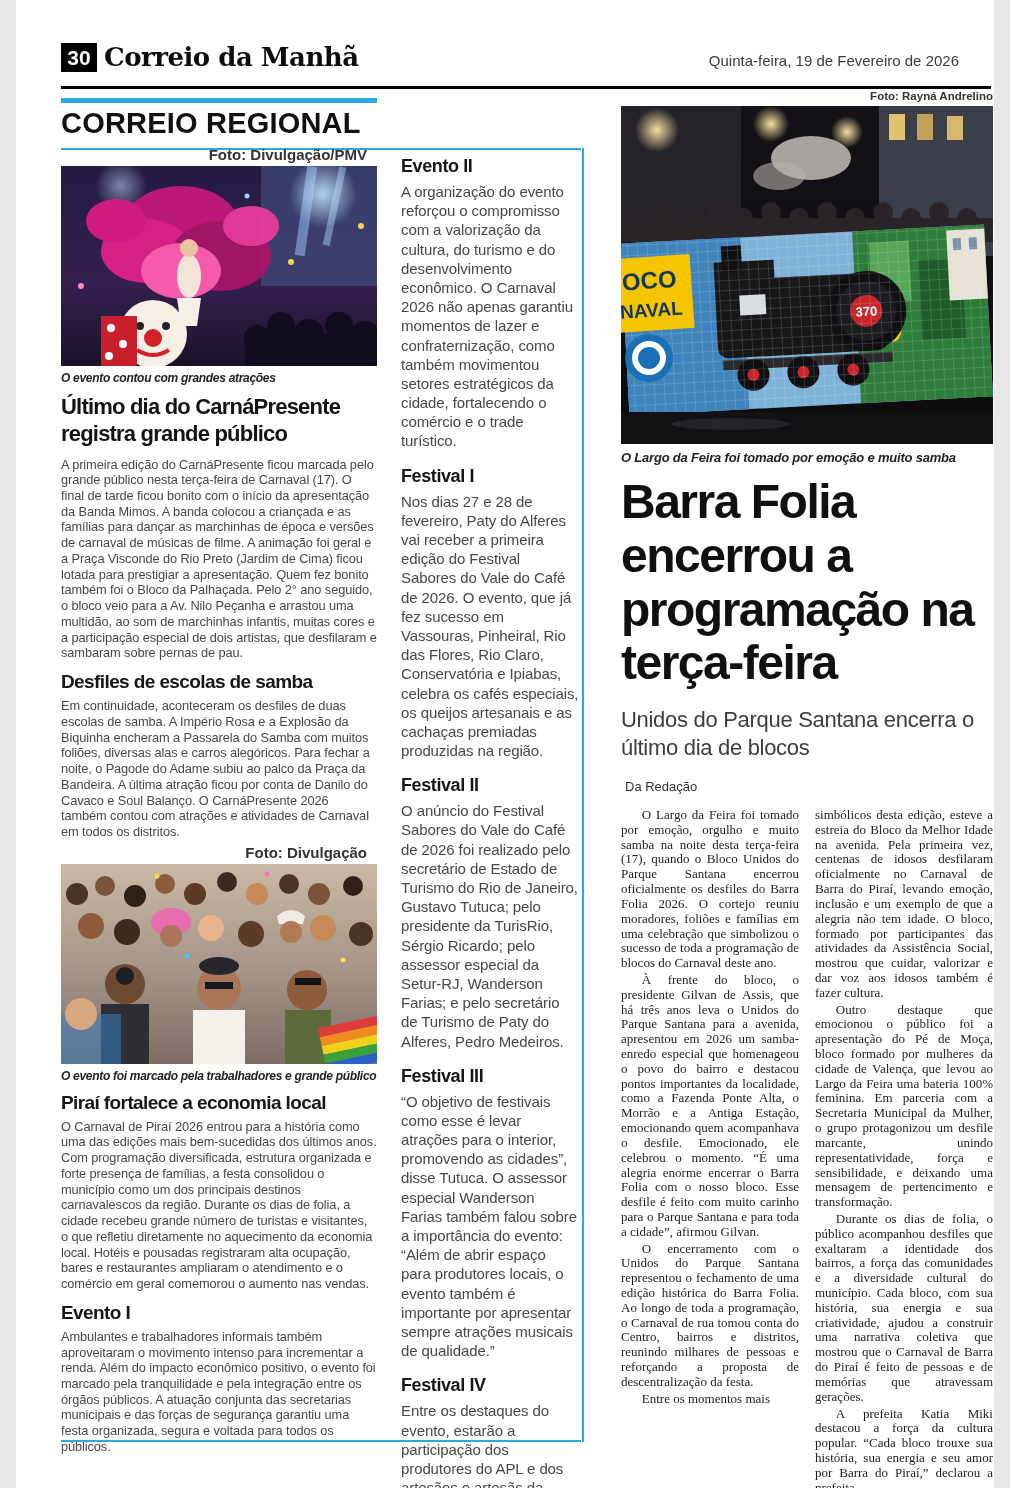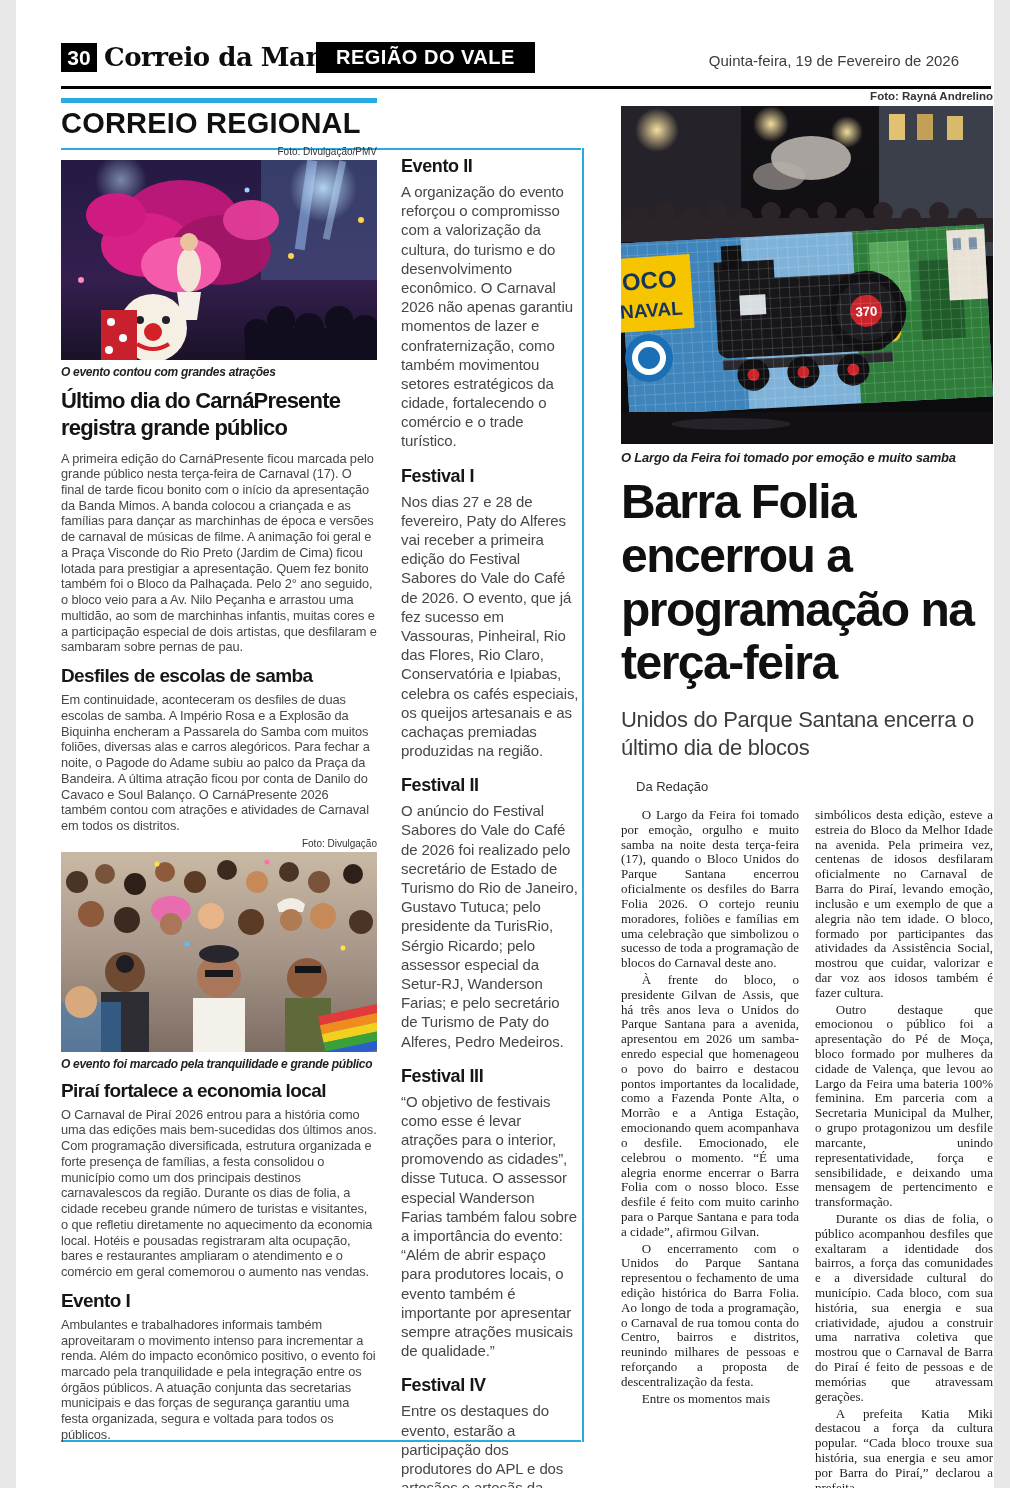--- a/index.html
+++ b/index.html
@@ -19,21 +19,21 @@
 
   
   .accent-thin-rule{position:absolute;left:45px;top:148px;width:520px;height:2px;background:#29ABE2;}
   .vertical-divider{position:absolute;left:566px;top:148px;width:2px;height:1294px;background:#29ABE2;}
   .bottom-rule{position:absolute;left:45px;top:1440px;width:520px;height:2px;background:#29ABE2;}
 
   
   .left-col{position:absolute;left:45px;top:98px;width:316px;}
   .kicker-bar{height:5px;background:#29ABE2;margin-bottom:5px;}
   .kicker{font-size:29px;font-weight:bold;letter-spacing:0.2px;color:#111;line-height:1.1;margin-bottom:6px;}
-  .photo-credit{font-size:10px;font-weight:400;color:#333;text-align:right;margin:4px 0 3px;}
+  .photo-credit{font-size:15px;font-weight:700;color:#333;text-align:right;margin:4px 10px 3px;}
   .photo-frame{width:100%;display:block;}
   .photo-caption{font-size:12px;font-style:italic;font-weight:bold;color:#222;letter-spacing:-0.3px;
                  margin:5px 0 9px;}
   .headline-1{font-size:22px;font-weight:bold;letter-spacing:-0.8px;line-height:1.22;color:#141414;
               margin:2px 0 9px;}
   .body-sans{font-size:12.8px;line-height:1.23;letter-spacing:-0.1px;color:#474747;margin:0 0 10px;}
   .subhead{font-size:19px;font-weight:bold;letter-spacing:-0.6px;color:#161616;margin:2px 0 5px;}
 
   
   .mid-col{position:absolute;left:385px;top:156px;width:178px;}
@@ -42,37 +42,36 @@
   .mid-body.serif{font-family:"Liberation Serif",serif;font-size:13.8px;line-height:1.32;letter-spacing:0;}
 
   
   .right-col{position:absolute;left:605px;top:90px;width:372px;}
   .right-credit{font-size:11.5px;font-weight:600;color:#333;text-align:right;margin-bottom:4px;}
   .right-caption{font-size:13px;font-style:italic;font-weight:bold;color:#222;letter-spacing:-0.2px;
                  margin:6px 0 10px;}
   .headline-2{font-size:48px;font-weight:bold;letter-spacing:-1.5px;line-height:1.12;color:#101010;
               margin:0 0 16px;}
   .subheadline{font-size:22px;letter-spacing:-0.3px;line-height:1.25;color:#3d3d3d;margin:0 0 18px;}
-  .byline{font-size:13px;color:#333;margin:0 15px 14px;}
+  .byline{font-size:13px;color:#333;margin:0 4px 14px;}
   .serif-cols{display:flex;gap:16px;}
   .serif-col{width:180px;font-family:"Liberation Serif",serif;font-size:13px;line-height:1.14;
              color:#1d1d1d;text-align:justify;}
   .serif-col p{margin:0 0 2px;text-indent:1.6em;}
   .serif-col p.no-indent{text-indent:0;}
 
   svg{display:block;}
 </style>
 </head>
 <body>
 
 <div class="page">
 
   <div class="pagenum">30</div>
   <div class="logo">Correio da Manhã</div>
-  <div class="section-banner">REGIÃO DO VALE</div>
   <div class="edition-date">Quinta-feira, 19 de Fevereiro de 2026</div>
   <div class="header-rule"></div>
 
   <div class="accent-thin-rule"></div>
   <div class="vertical-divider"></div>
   <div class="bottom-rule"></div>
 
   <div class="left-col">
     <div class="kicker-bar"></div>
     <div class="kicker">CORREIO REGIONAL</div>
@@ -199,21 +198,21 @@
       </g>
       <rect x="0" y="150" width="60" height="50" fill="#3a7fc2" opacity="0.55"></rect>
       <circle cx="20" cy="150" r="16" fill="#d8a87e"></circle>
 
       <circle cx="96" cy="12" r="2.5" fill="#ffe04d"></circle>
         <circle cx="206" cy="10" r="2.5" fill="#ff6db0"></circle>
       <circle cx="126" cy="92" r="2.5" fill="#4dc3ff"></circle>
         <circle cx="282" cy="96" r="2.5" fill="#ffe04d"></circle>
     </svg>
 
-    <div class="photo-caption">O evento foi marcado pela tranquilidade e grande público</div>
+    <div class="photo-caption">O evento foi marcado pela trabalhadores e grande público</div>
 
     <h2 class="subhead">Piraí fortalece a economia local</h2>
     <p class="body-sans">O Carnaval de Piraí 2026 entrou para a história como uma das edições mais bem-sucedidas dos últimos anos. Com programação diversificada, estrutura organizada e forte presença de famílias, a festa consolidou o município como um dos principais destinos carnavalescos da região. Durante os dias de folia, a cidade recebeu grande número de turistas e visitantes, o que refletiu diretamente no aquecimento da economia local. Hotéis e pousadas registraram alta ocupação, bares e restaurantes ampliaram o atendimento e o comércio em geral comemorou o aumento nas vendas.</p>
 
     <h2 class="subhead">Evento I</h2>
     <p class="body-sans">Ambulantes e trabalhadores informais também aproveitaram o movimento intenso para incrementar a renda. Além do impacto econômico positivo, o evento foi marcado pela tranquilidade e pela integração entre os órgãos públicos. A atuação conjunta das secretarias municipais e das forças de segurança garantiu uma festa organizada, segura e voltada para todos os públicos.</p>
   </div>
 
   <div class="mid-col">
     <h3 class="mid-head">Evento II</h3>

